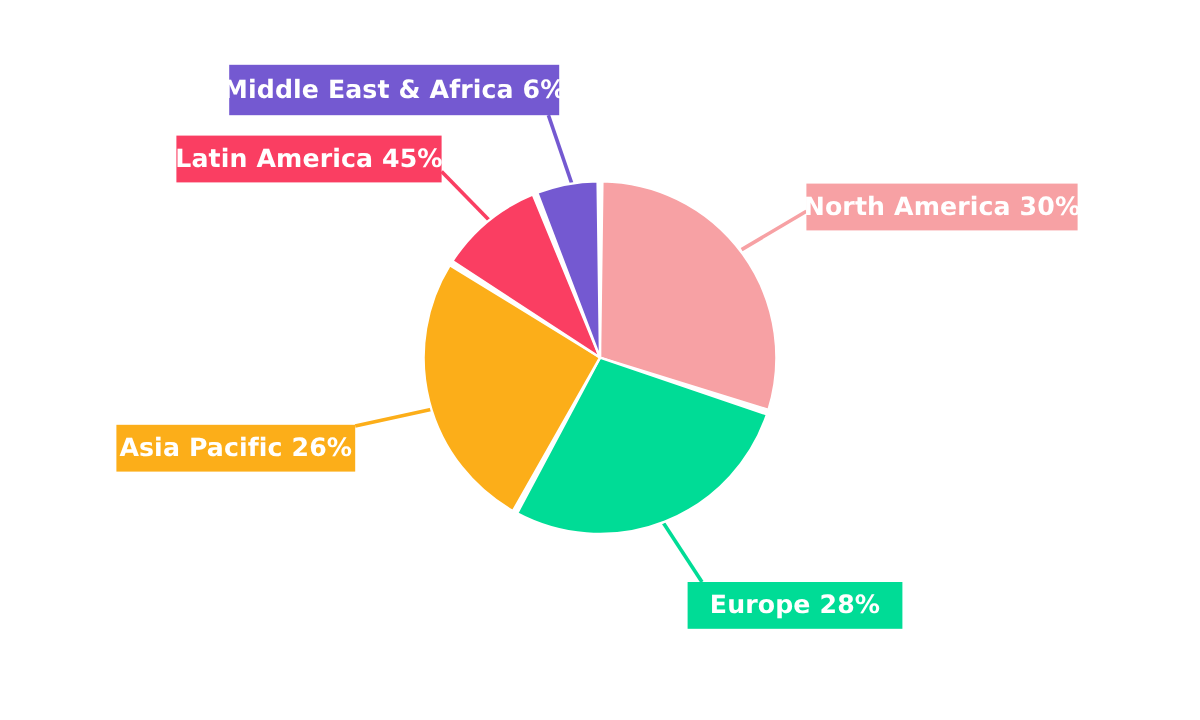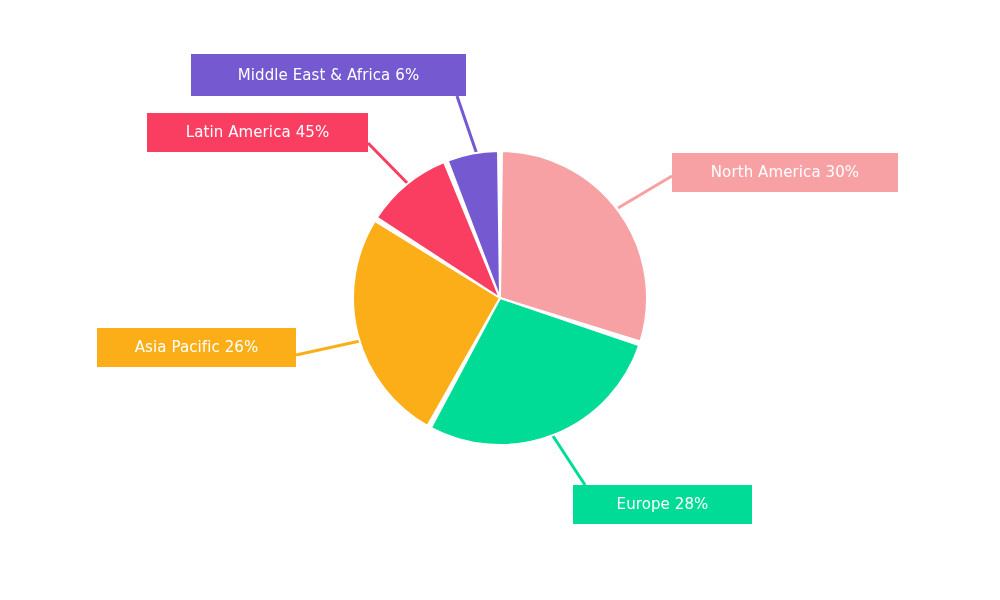--- a/index.html
+++ b/index.html
@@ -25,28 +25,29 @@
     top: 0;
     width: 1000px;
     height: 600px;
     display: block;
   }
   .pie-label {
     position: absolute;
     box-sizing: border-box;
     color: #ffffff;
     font-family: "DejaVu Sans", sans-serif;
-    font-size: 15px;
+    font-size: 21px;
     line-height: 1;
     white-space: nowrap;
     display: flex;
     align-items: center;
     justify-content: center;
     padding: 16px 11px;
     letter-spacing: 0.1px;
+    font-weight: bold;
   }
 </style>
 </head>
 <body>
 
 <div id="chart-root">
 
   <svg id="pie-svg" viewBox="0 0 1000 600">
     <g id="leader-lines">
         <line x1="672" y1="176" x2="618" y2="208" stroke="#f7a1a4" stroke-width="3"></line>
@@ -60,18 +61,18 @@
         <path d="M 500.00 298.00 L 639.17 345.32 A 147 147 0 0 1 430.94 427.77 Z" fill="#00dc96" stroke="#ffffff" stroke-width="2" stroke-linejoin="round"></path>
         <path d="M 500.00 298.00 L 427.44 425.84 A 147 147 0 0 1 374.82 220.93 Z" fill="#fcae19" stroke="#ffffff" stroke-width="2" stroke-linejoin="round"></path>
         <path d="M 500.00 298.00 L 376.97 217.55 A 147 147 0 0 1 444.03 162.07 Z" fill="#fa3e62" stroke="#ffffff" stroke-width="2" stroke-linejoin="round"></path>
         <path d="M 500.00 298.00 L 447.75 160.60 A 147 147 0 0 1 498.00 151.01 Z" fill="#7459d1" stroke="#ffffff" stroke-width="2" stroke-linejoin="round"></path>
       </g>
   </svg>
 
   <div id="label-layer">
       <div class="pie-label" style="left: 672px; top: 153px; width: 226px; height: 39px; background: rgb(247, 161, 164); text-align: center;">North America 30%</div>
       <div class="pie-label" style="left: 573px; top: 485px; width: 179px; height: 39px; background: rgb(0, 220, 150);">Europe 28%</div>
-      <div class="pie-label" style="left: 97px; top: 328px; width: 199px; height: 39px; background: rgb(252, 174, 25);">Asia Pacific 26%</div>
+      <div class="pie-label" style="left: 97px; top: 354px; width: 199px; height: 39px; background: rgb(252, 174, 25);">Asia Pacific 26%</div>
       <div class="pie-label" style="left: 147px; top: 113px; width: 221px; height: 39px; background: rgb(250, 62, 98);">Latin America 45%</div>
       <div class="pie-label" style="left: 191px; top: 54px; width: 275px; height: 42px; background: rgb(116, 89, 209);">Middle East &amp; Africa 6%</div>
     </div>
 
 </div>
 
 </body></html>

